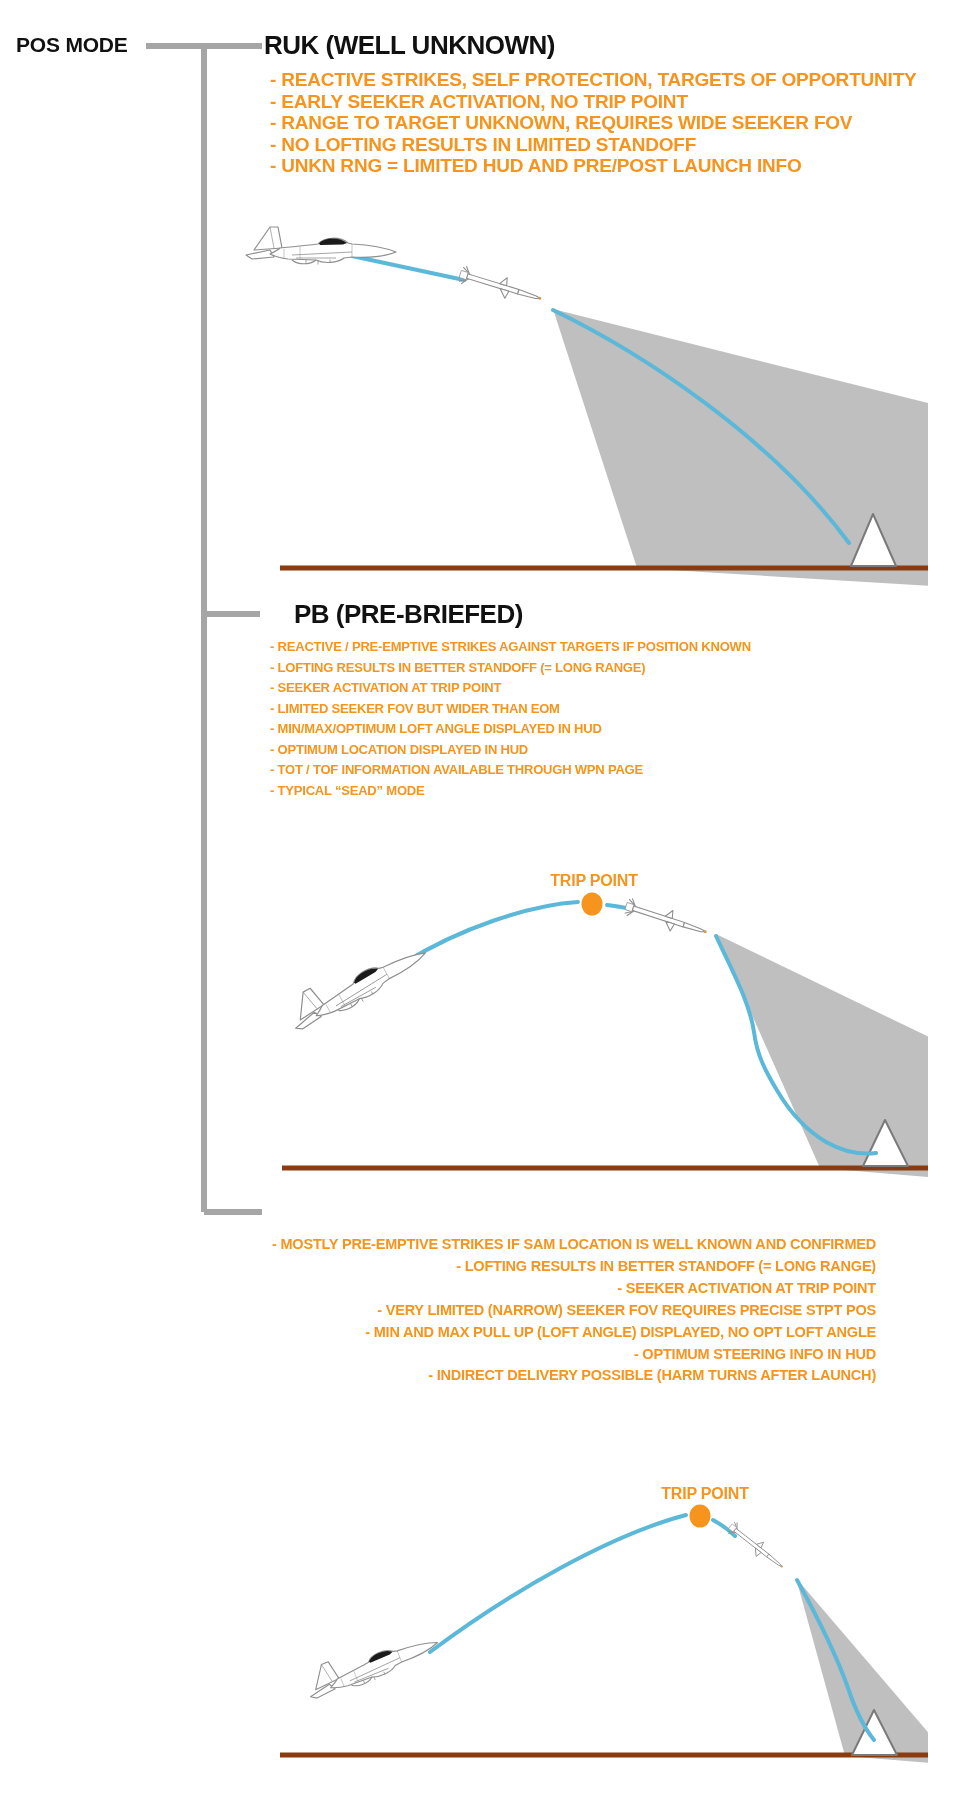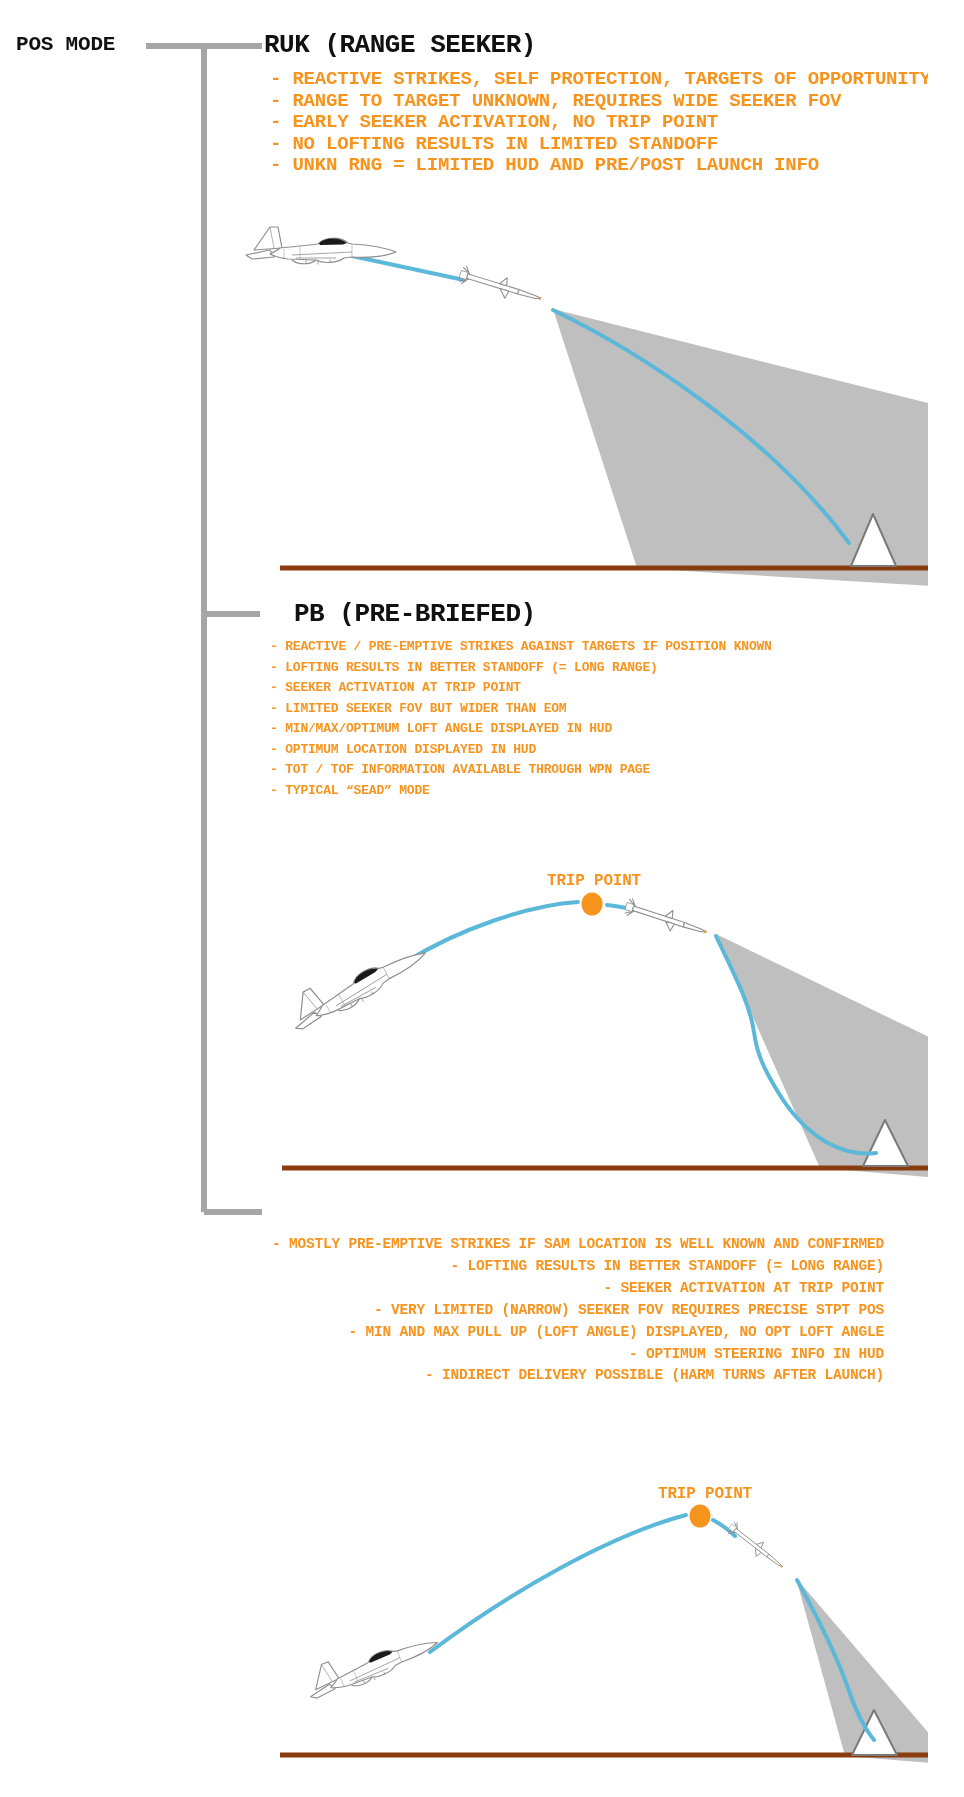--- a/index.html
+++ b/index.html
@@ -1,18 +1,18 @@
 <!DOCTYPE html>
 <html style="--orange: #F7941E; --blue: #5BB8D9; --cone: #BFBFBF; --ground: #8A3C10; --connector: #A6A6A6; --heading: #111111;"><head>
 <meta charset="utf-8">
 <style>
   html,body{margin:0;padding:0;background:#fff;}
   .page{
     position:relative;width:928px;height:1797px;overflow:hidden;
-    background:#fff;font-family:Liberation Mono, monospace;
+    background:#fff;font-family:Liberation Sans, sans-serif;
   }
   .page svg.canvas{position:absolute;left:0;top:0;width:964px;height:1797px;}
   .pos-title{
     position:absolute;left:16px;top:33px;font-size:21px;font-weight:bold;
     color:#111;letter-spacing:-0.2px;white-space:nowrap;
   }
   .sec-heading{
     position:absolute;font-size:26px;font-weight:bold;color:var(--heading);
     letter-spacing:-0.5px;white-space:nowrap;line-height:27px;
   }
@@ -113,25 +113,25 @@
       <path class="traj" d="M713,1520 C722,1525 729,1530 735,1536"></path>
       <path class="traj" d="M797,1580 C818,1618 836,1654 848,1688 C856,1712 866,1730 874,1740"></path>
       <use href="#jet" x="0" y="0" width="160" height="52" transform="translate(372,1667) rotate(-22) scale(0.92) translate(-80,-26)"></use>
       <use href="#msl" x="0" y="0" width="100" height="26" transform="translate(735,1518) rotate(38) scale(0.72)"></use>
       <ellipse class="dot" cx="700" cy="1516" rx="10.5" ry="11.5"></ellipse>
     </g>
   </svg>
 
   <div class="pos-title">POS MODE</div>
 
-  <div class="sec-heading h-ruk">RUK (RANGE SEEKER)</div>
+  <div class="sec-heading h-ruk">RUK (WELL UNKNOWN)</div>
   <div class="bullets bl-ruk">
     <div class="b">- REACTIVE STRIKES, SELF PROTECTION, TARGETS OF OPPORTUNITY</div>
+    <div class="b">- EARLY SEEKER ACTIVATION, NO TRIP POINT</div>
     <div class="b">- RANGE TO TARGET UNKNOWN, REQUIRES WIDE SEEKER FOV</div>
-    <div class="b">- EARLY SEEKER ACTIVATION, NO TRIP POINT</div>
     <div class="b">- NO LOFTING RESULTS IN LIMITED STANDOFF</div>
     <div class="b">- UNKN RNG = LIMITED HUD AND PRE/POST LAUNCH INFO</div>
   </div>
 
   <div class="sec-heading h-pb">PB (PRE-BRIEFED)</div>
   <div class="bullets bl-pb">
     <div class="b">- REACTIVE / PRE-EMPTIVE STRIKES AGAINST TARGETS IF POSITION KNOWN</div>
     <div class="b">- LOFTING RESULTS IN BETTER STANDOFF (= LONG RANGE)</div>
     <div class="b">- SEEKER ACTIVATION AT TRIP POINT</div>
     <div class="b">- LIMITED SEEKER FOV BUT WIDER THAN EOM</div>

